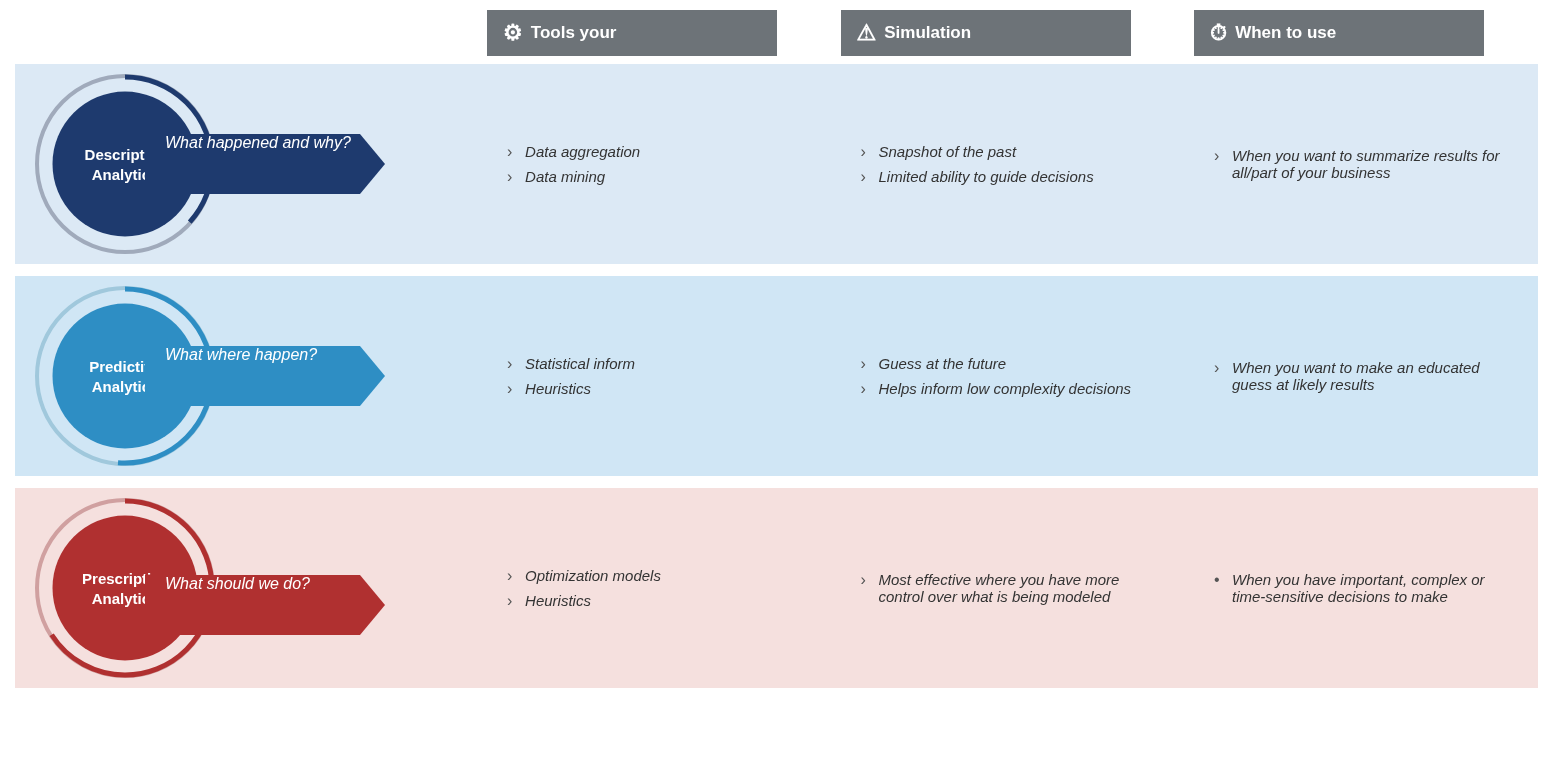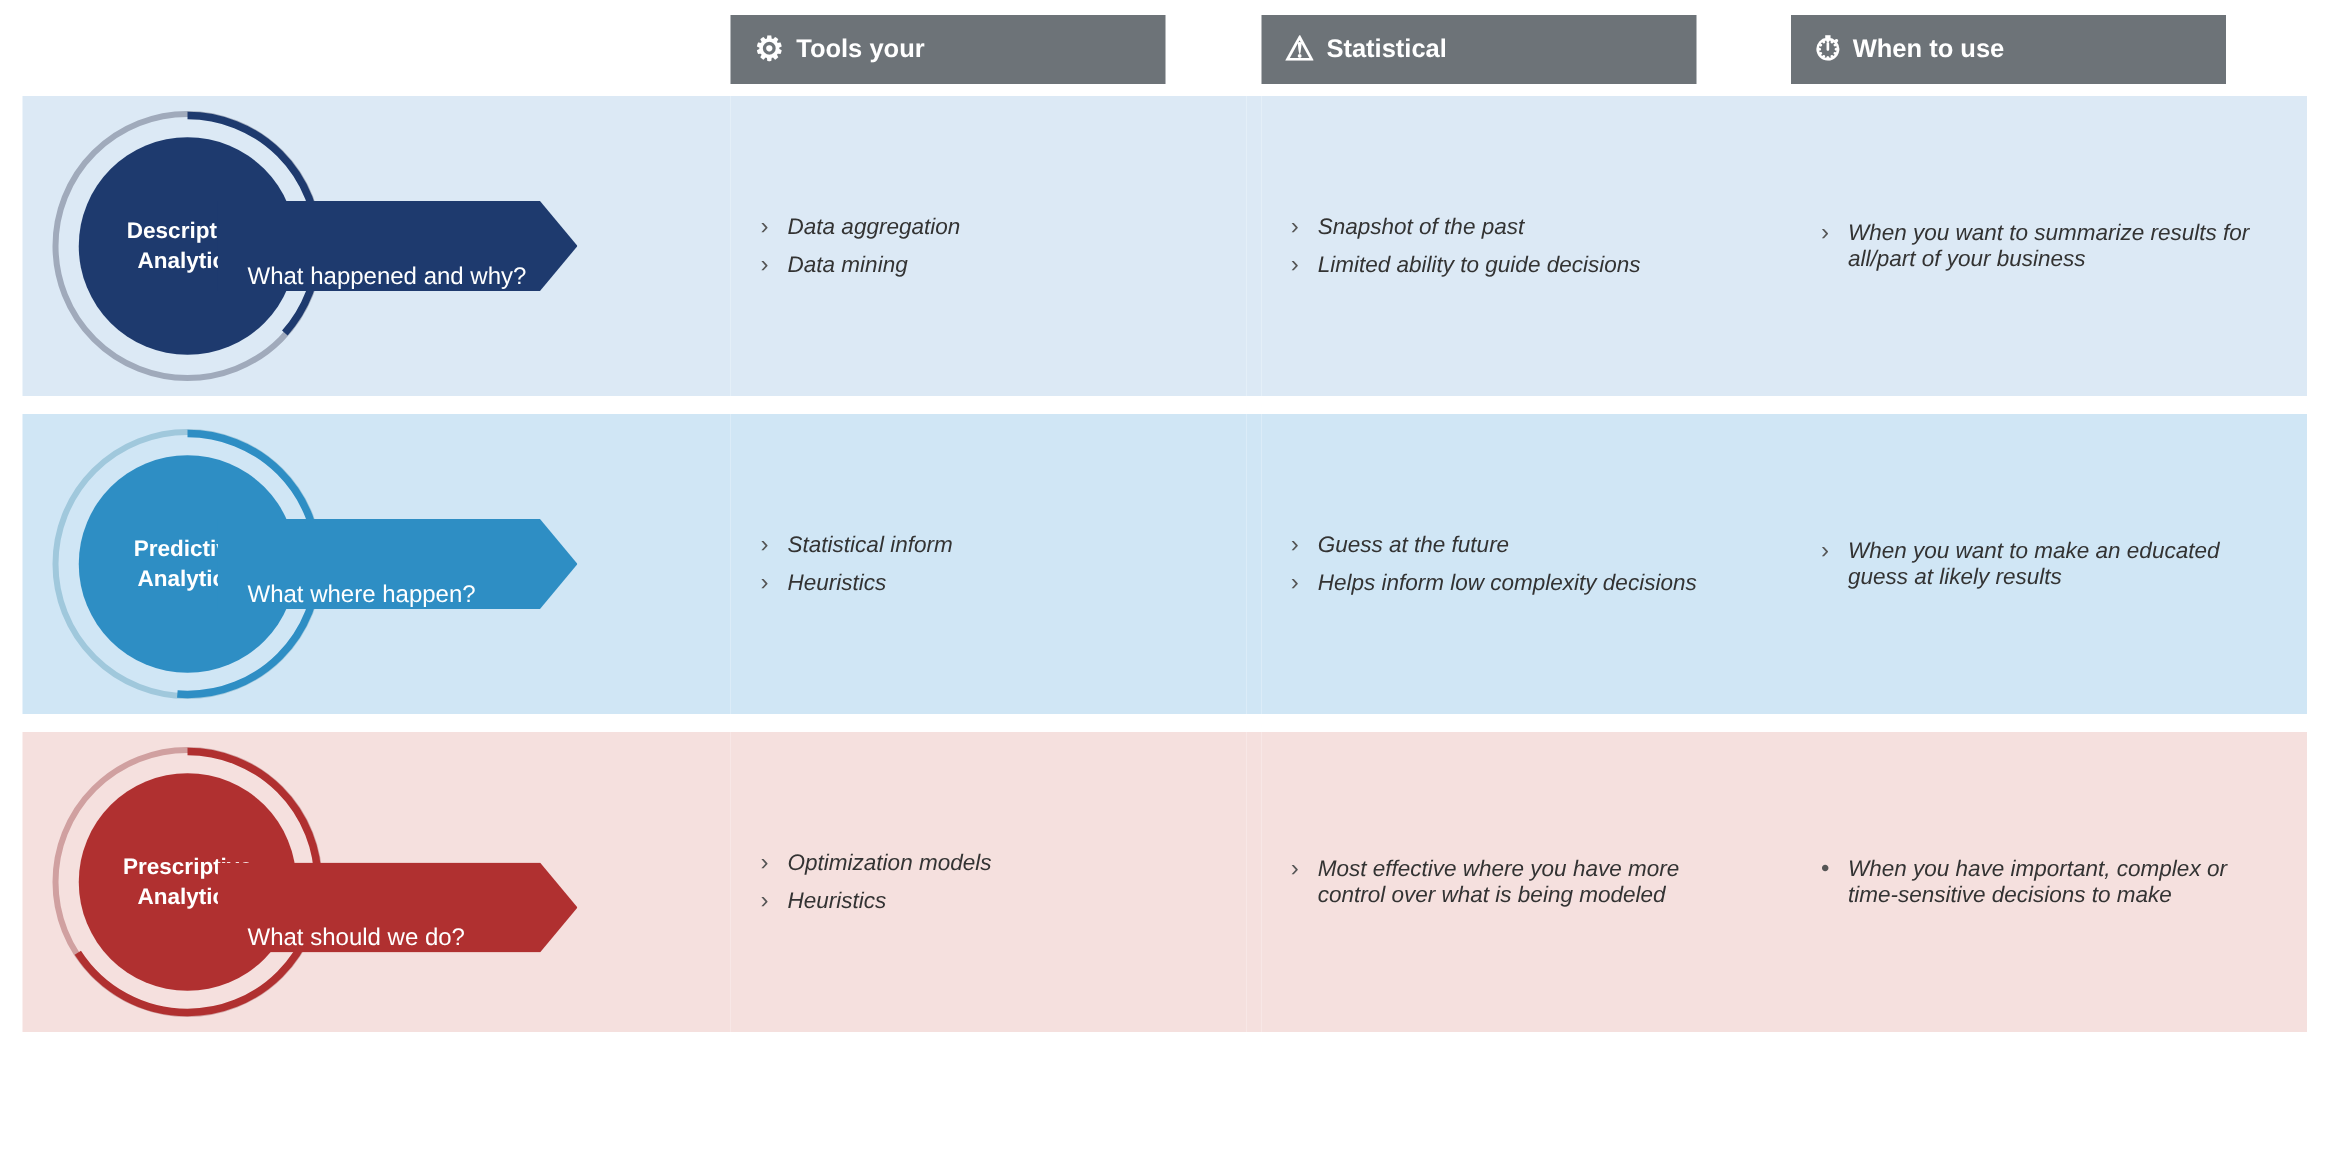--- a/index.html
+++ b/index.html
@@ -79,24 +79,25 @@
       line-height: 1.3;
     }
 
     .arrow-label {
       position: absolute;
       left: 130px;
       top: 50%;
       transform: translateY(-50%);
       height: 60px;
       display: flex;
-      align-items: flex-end;
+      align-items: flex-start;
       padding-left: 20px;
       padding-right: 30px;
       color: #fff;
+      font-style: italic;
       font-size: 16px;
       font-weight: 500;
       clip-path: polygon(0 0, calc(100% - 25px) 0, 100% 50%, calc(100% - 25px) 100%, 0 100%);
       white-space: nowrap;
       min-width: 240px;
     }
 
     .left-section-inner {
       position: relative;
       display: flex;
@@ -168,21 +169,21 @@
     <td>
       <div class="header-cell" style="display:flex;align-items:center;">
         <span style="font-size:22px;margin-right:8px;">⚙</span>
         <span>Tools your</span>
       </div>
     </td>
     <td class="gap-cell"></td>
     <td>
       <div class="header-cell" style="display:flex;align-items:center;">
         <span style="font-size:22px;margin-right:8px;">⚠</span>
-        <span>Statistical</span>
+        <span>Simulation</span>
       </div>
     </td>
     <td class="gap-cell"></td>
     <td>
       <div class="header-cell" style="display:flex;align-items:center;">
         <span style="font-size:22px;margin-right:8px;">⏱</span>
         <span>When to use</span>
       </div>
     </td>
   </tr>

